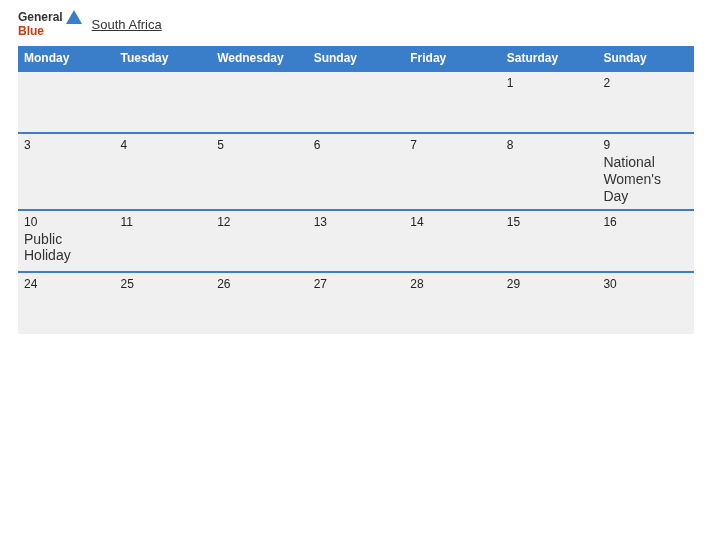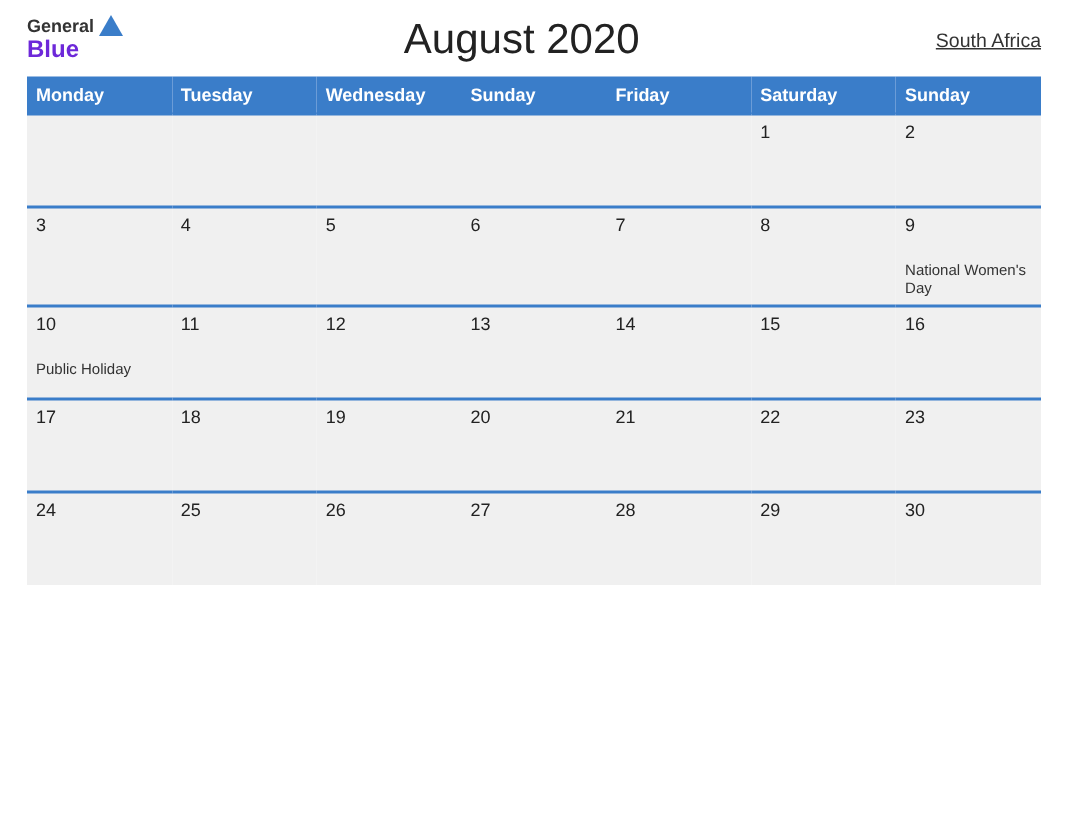--- a/index.html
+++ b/index.html
@@ -30,22 +30,22 @@
       font-weight: bold;
       color: #333;
       line-height: 1.1;
     }
     .logo-general {
       color: #333;
       font-size: 12px;
       font-weight: bold;
     }
     .logo-blue {
-      color: #6d28d9;
-      font-size: 16px;
+      color: #c2410c;
+      font-size: 12px;
       font-weight: bold;
     }
     .logo-row {
       display: flex;
       align-items: center;
       gap: 0;
     }
     .logo-triangle {
       width: 0;
       height: 0;
@@ -99,42 +99,41 @@
     }
     .calendar tbody tr td.empty {
       background: #f0f0f0;
     }
     .day-num {
       font-size: 12px;
       color: #222;
       display: block;
     }
     .holiday-label {
-      font-size: 10px;
+      font-size: 14px;
       color: #333;
       display: block;
-      margin-top: 18px;
+      margin-top: 2px;
       line-height: 1.2;
     }
   </style>
 </head>
 <body>
 <div class="page">
 
   <div class="header">
 
     <div class="logo">
       <div class="logo-row">
         <span class="logo-general">General</span>
         <div class="logo-triangle"></div>
       </div>
       <span class="logo-blue">Blue</span>
     </div>
 
-    <div class="month-title">August 2020</div>
 
     <div class="country">South Africa</div>
   </div>
 
   <table class="calendar">
     <thead>
       <tr>
         <th>Monday</th>
         <th>Tuesday</th>
         <th>Wednesday</th>
@@ -203,43 +202,20 @@
             <span class="day-num">14</span>
           </td>
         <td>
             <span class="day-num">15</span>
           </td>
         <td>
             <span class="day-num">16</span>
           </td>
       </tr>
 
-      <tr>
-        <td>
-            <span class="day-num">17</span>
-          </td>
-        <td>
-            <span class="day-num">18</span>
-          </td>
-        <td>
-            <span class="day-num">19</span>
-          </td>
-        <td>
-            <span class="day-num">20</span>
-          </td>
-        <td>
-            <span class="day-num">21</span>
-          </td>
-        <td>
-            <span class="day-num">22</span>
-          </td>
-        <td>
-            <span class="day-num">23</span>
-          </td>
-      </tr>
 
       <tr>
         <td>
             <span class="day-num">24</span>
           </td>
         <td>
             <span class="day-num">25</span>
           </td>
         <td>
             <span class="day-num">26</span>

